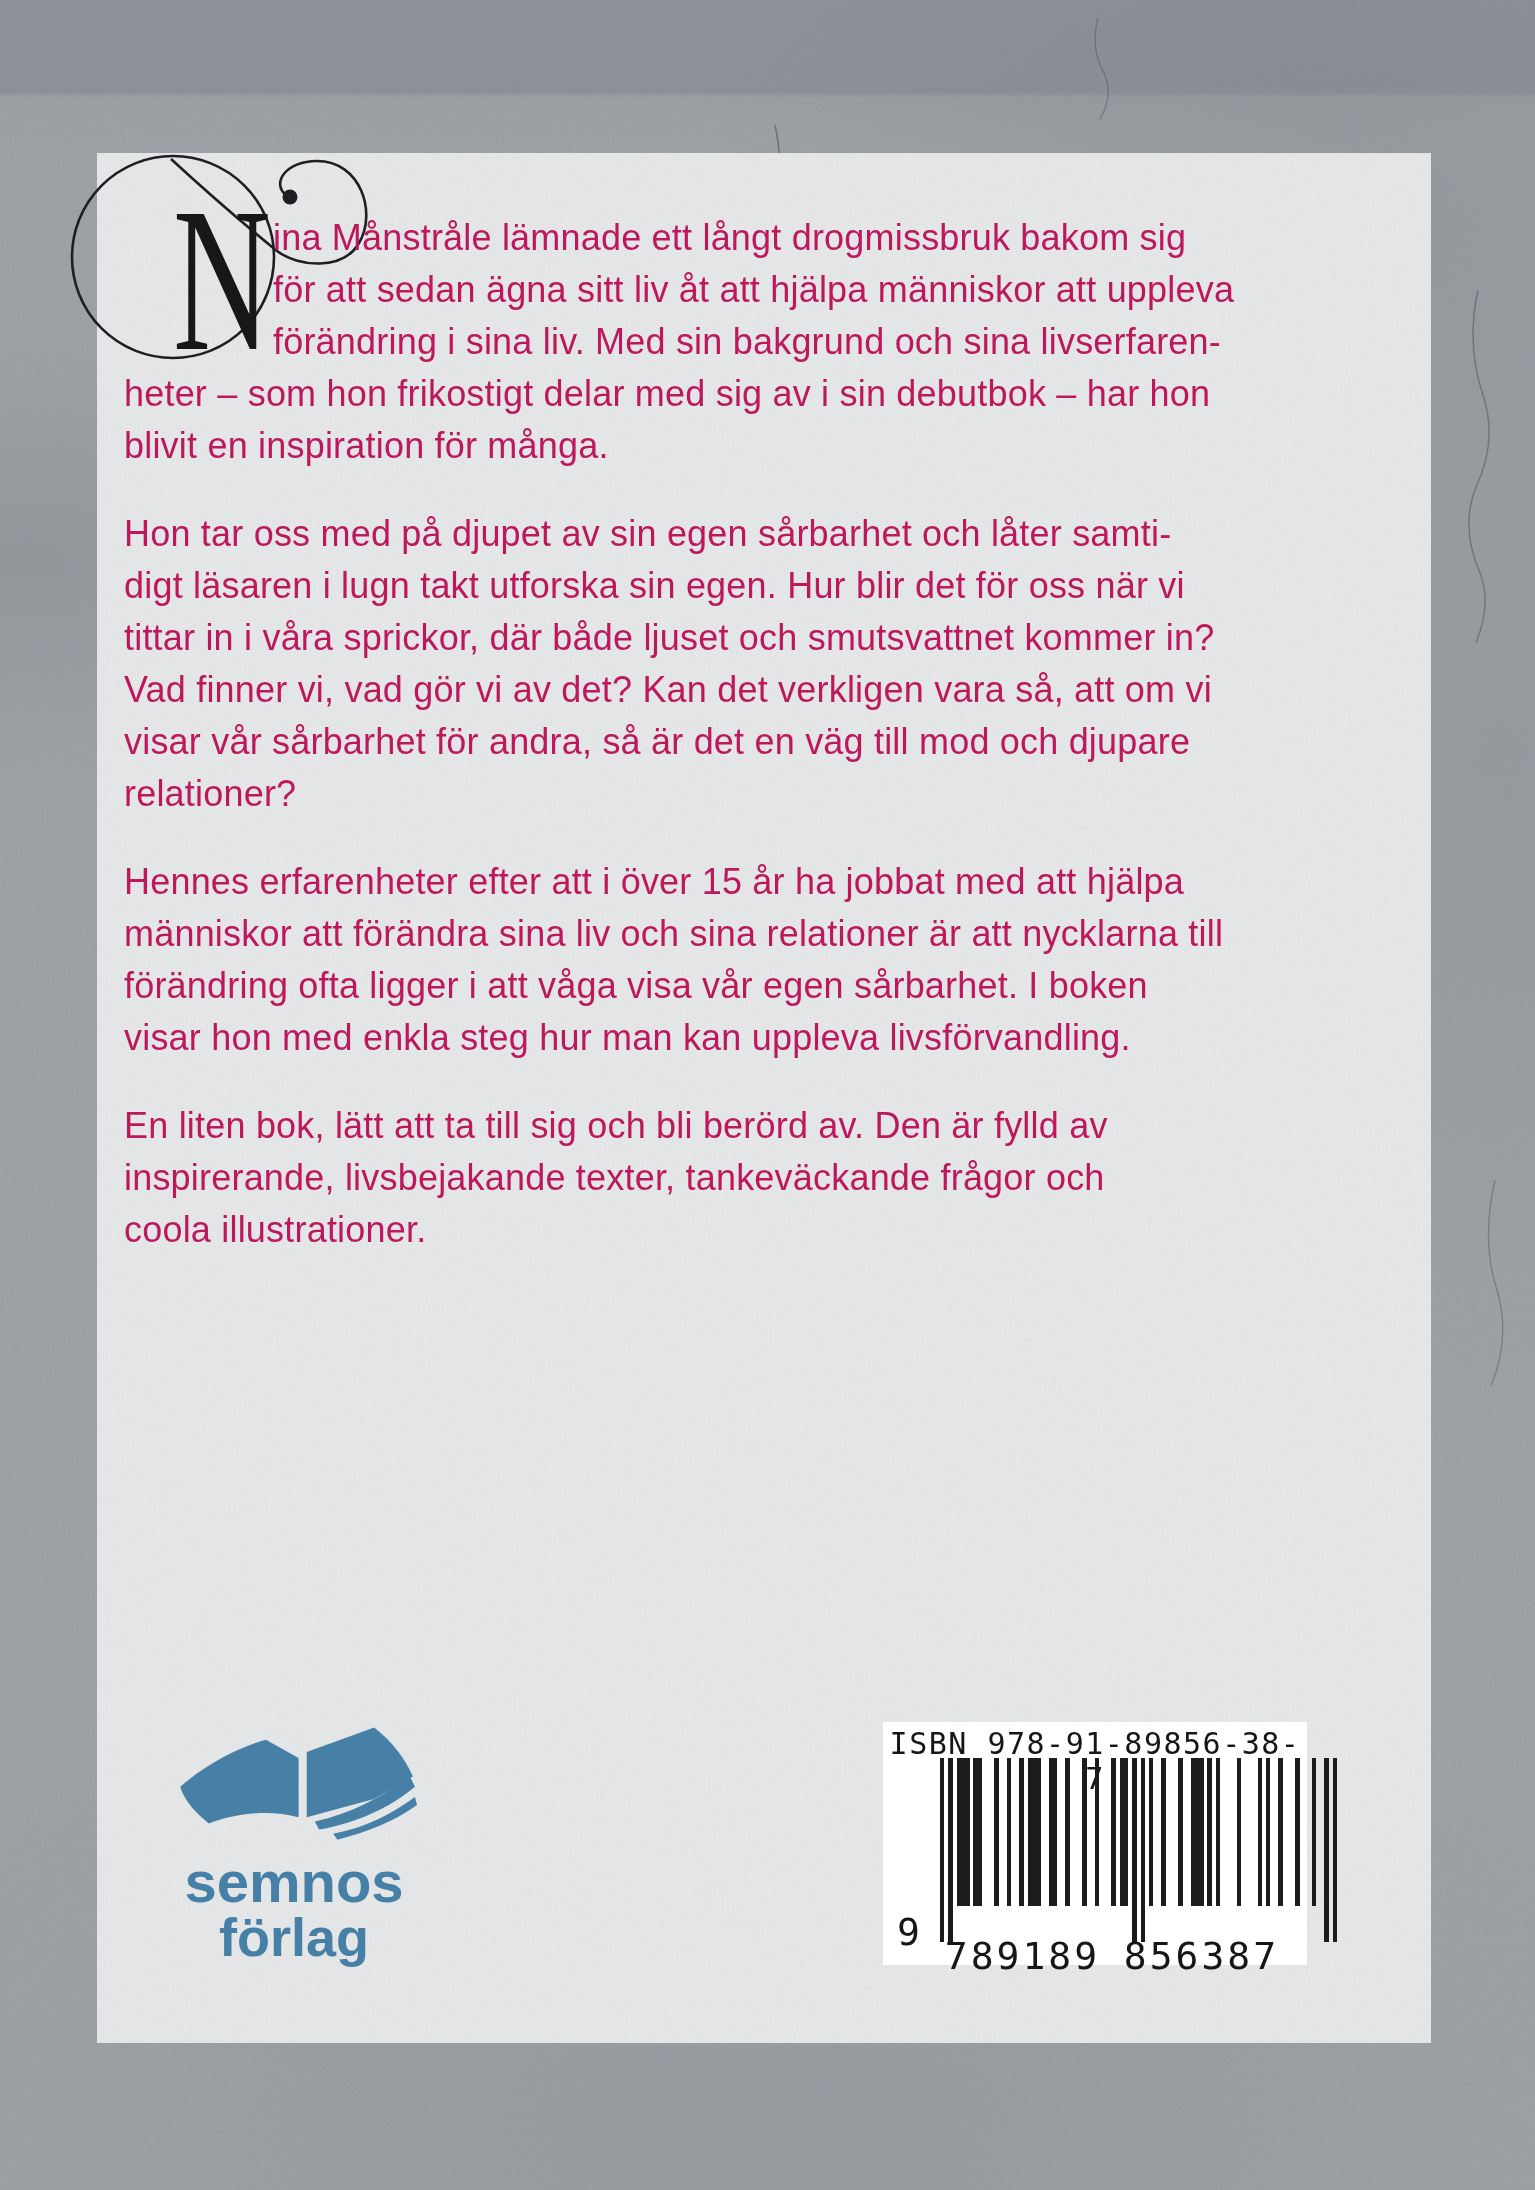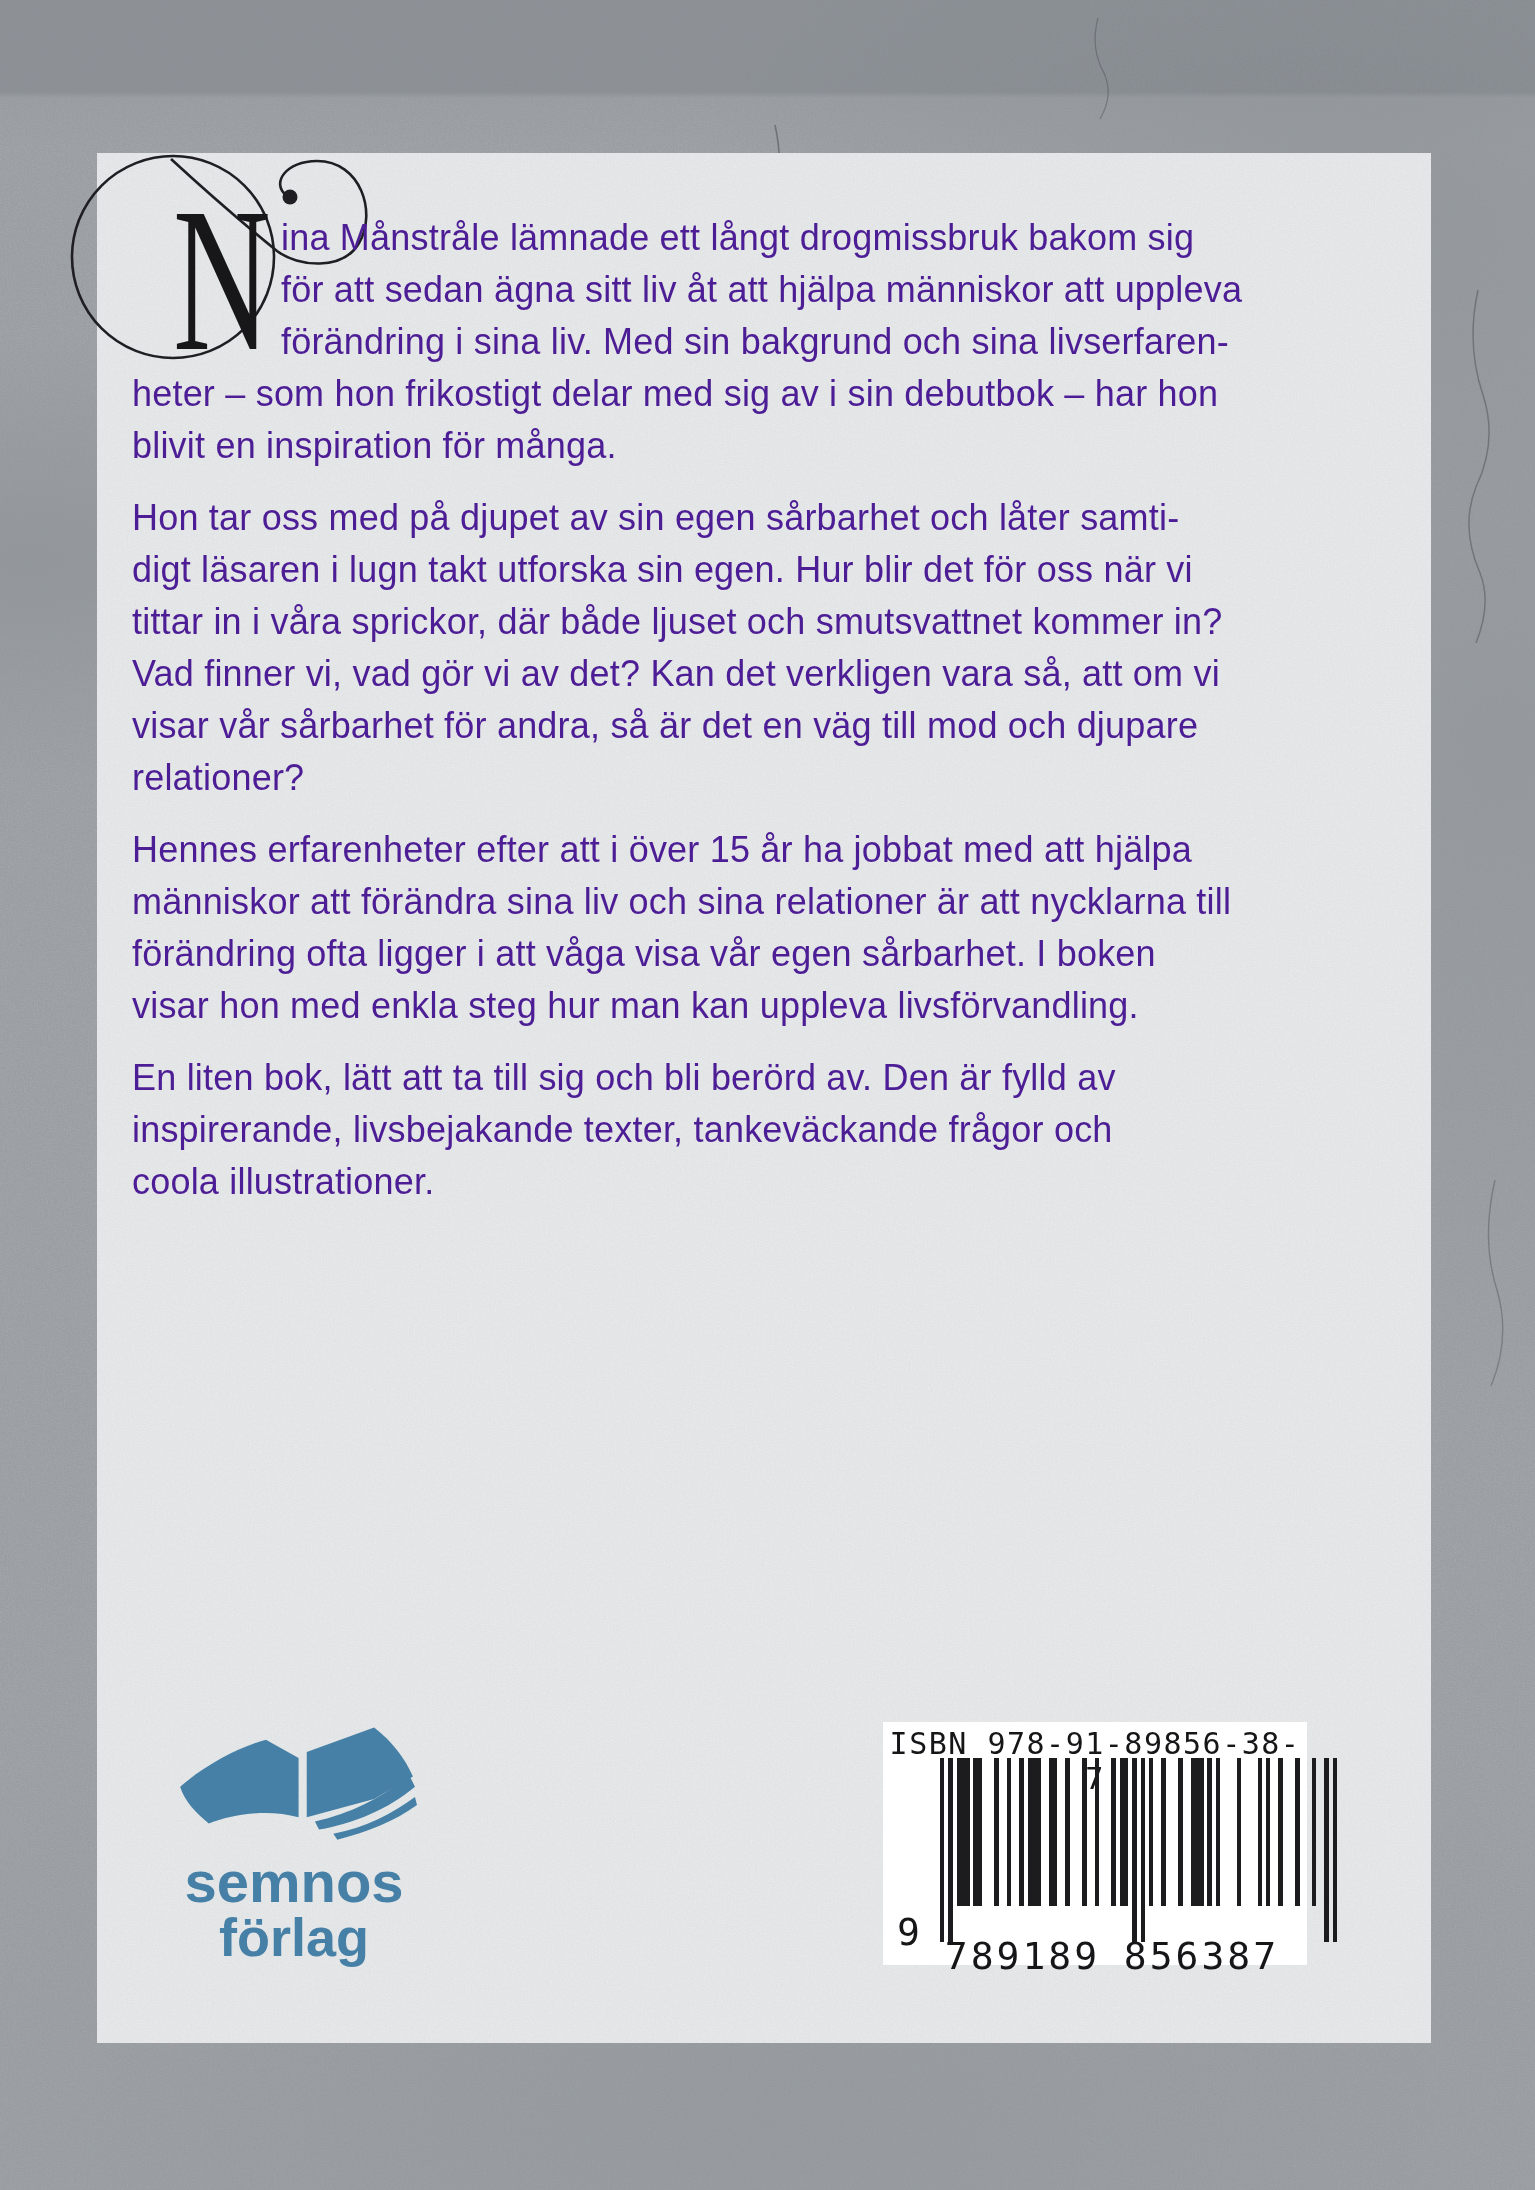--- a/index.html
+++ b/index.html
@@ -20,24 +20,24 @@
     background:#ebedee;
   }
   .page-grain{position:absolute;left:0;top:0;pointer-events:none;}
   .flourish{position:absolute;left:-44px;top:-20px;pointer-events:none;}
   .dropcap{
     position:absolute;left:76px;top:58px;
     font-family:"Liberation Serif",serif;
     font-size:205px;line-height:137px;color:#17171a;
     transform:scaleX(0.66);transform-origin:0 0;
   }
-  .text-col{position:absolute;left:35px;top:59px;width:1255px;color:#4c1d95;}
+  .text-col{position:absolute;left:27px;top:59px;width:1255px;color:#be185d;}
   .para{white-space:pre;font-size:36px;line-height:52px;letter-spacing:0.2px;}
   .indent{margin-left:149px;}
-  .gap{margin-top:20px;}
+  .gap{margin-top:36px;}
   .logo{
     position:absolute;left:56px;top:1558px;width:282px;text-align:center;
     color:#4680a6;font-weight:bold;
   }
   .book-icon{display:block;margin:0 auto;}
   .logo-line1{font-size:58px;line-height:52px;margin-top:10px;letter-spacing:0px;}
   .logo-line2{font-size:54px;line-height:58px;}
   .barcode{
     position:absolute;left:786px;top:1569px;width:424px;height:243px;
     background:#ffffff;color:#161618;

